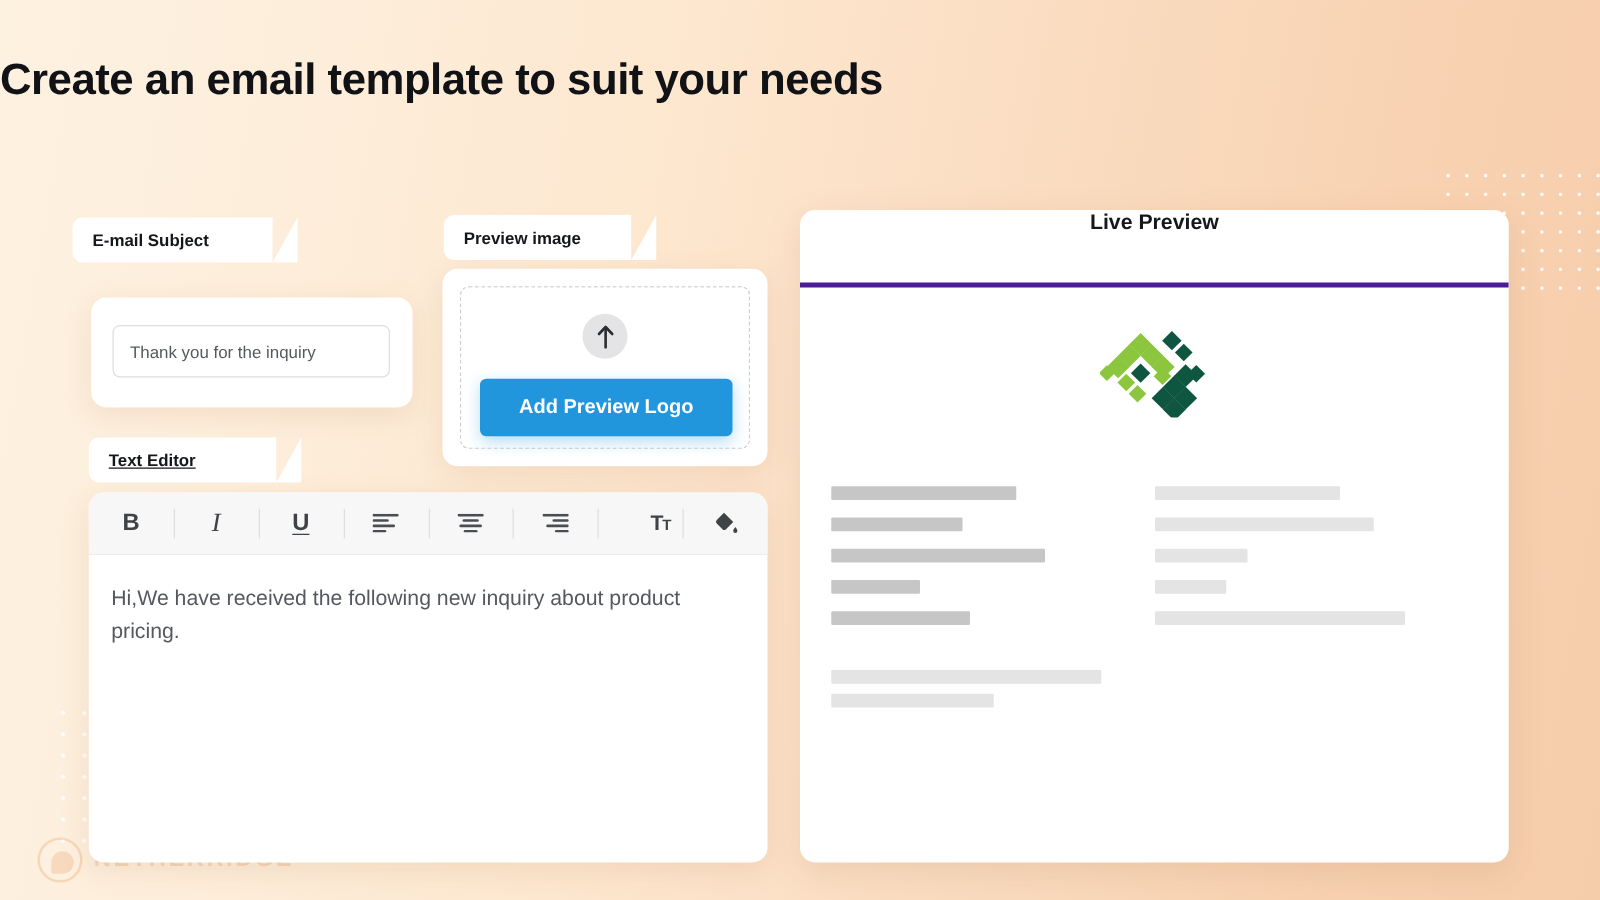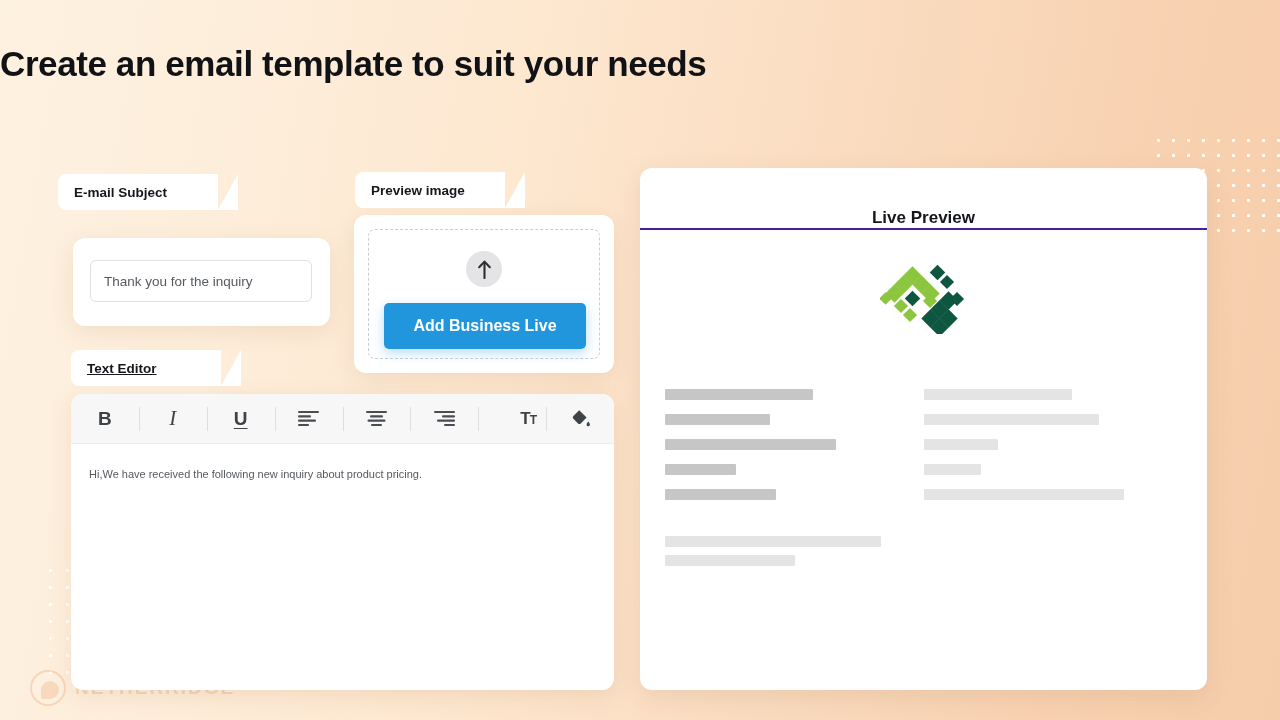--- a/index.html
+++ b/index.html
@@ -211,41 +211,41 @@
     width: 1px; height: 24px;
     background: #dddfe1;
   }
   .tool .glyph { font-size: 19px; font-weight: 700; line-height: 1; }
   .tool .glyph.ital { font-style: italic; font-family: "Liberation Serif", serif; font-weight: 400; font-size: 21px; }
   .tool .glyph.undl { text-decoration: underline; text-underline-offset: 3px; }
   .tool .glyph.fsz { font-size: 17px; letter-spacing: -1px; margin-left: 32px; }
   .tool .glyph.fsz small { font-size: 12px; }
   .editor-body {
     padding: 22px 18px;
-    font-size: 11px;
+    font-size: 17px;
     color: #55595f;
     line-height: 1.5;
   }
 
   
   #card-preview {
     top: 168px; left: 640px;
     width: 567px; height: 522px;
     overflow: hidden;
     box-shadow: 0 8px 26px rgba(180,130,90,.18);
   }
   .preview-header {
     height: 62px;
     display: flex;
-    align-items: flex-end;
+    align-items: flex-start;
     justify-content: center;
     font-size: 17px;
     font-weight: 700;
     color: #15171c;
-    border-bottom: 2px solid #4c1d95;
+    border-bottom: 4px solid #4c1d95;
   }
   .logo-area {
     height: 137px;
     display: flex;
     align-items: center;
     justify-content: center;
   }
   .headline-band {
     background: #f1f1f1;
     padding: 18px 25px;
@@ -294,21 +294,21 @@
   <span>Preview image</span>
 </div>
 <div class="card" id="card-upload">
   <div class="dropzone">
     <div class="upload-circle">
       <svg width="15" height="19" viewBox="0 0 15 19" aria-hidden="true">
         <path d="M7.5 18V2.6" stroke="#2b2d31" stroke-width="2.1" fill="none" stroke-linecap="round"></path>
         <path d="M2.2 7.2L7.5 1.6l5.3 5.6" stroke="#2b2d31" stroke-width="2.1" fill="none" stroke-linecap="round" stroke-linejoin="round"></path>
       </svg>
     </div>
-    <button class="btn-primary">Add Business Live</button>
+    <button class="btn-primary">Add Preview Logo</button>
   </div>
 </div>
 
 <div class="tab" id="tab-editor">
   <span>Text Editor</span>
 </div>
 <div class="card" id="card-editor">
   <div class="toolbar">
     <div class="tool">
       <span class="glyph">B</span>

